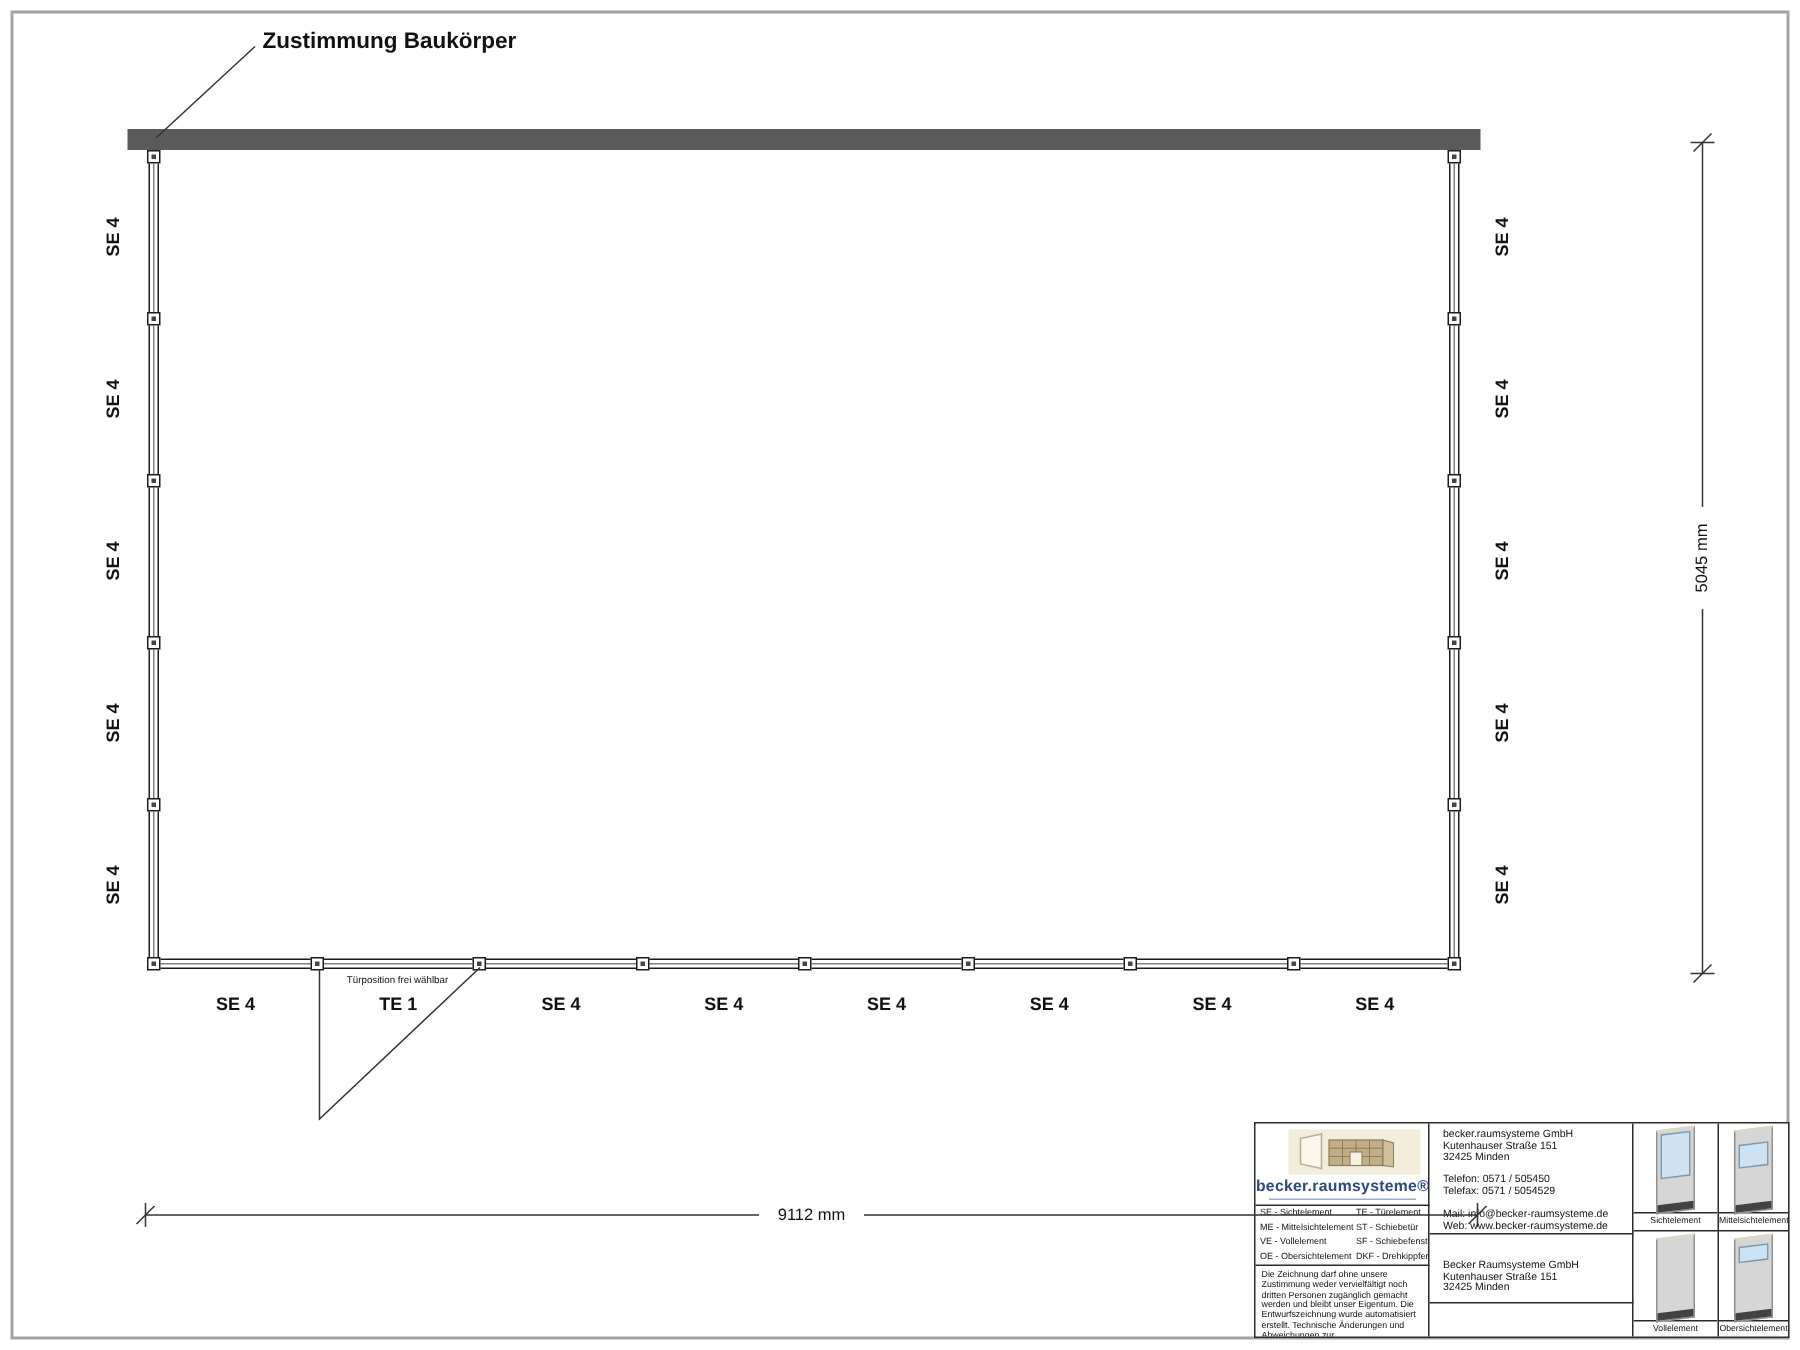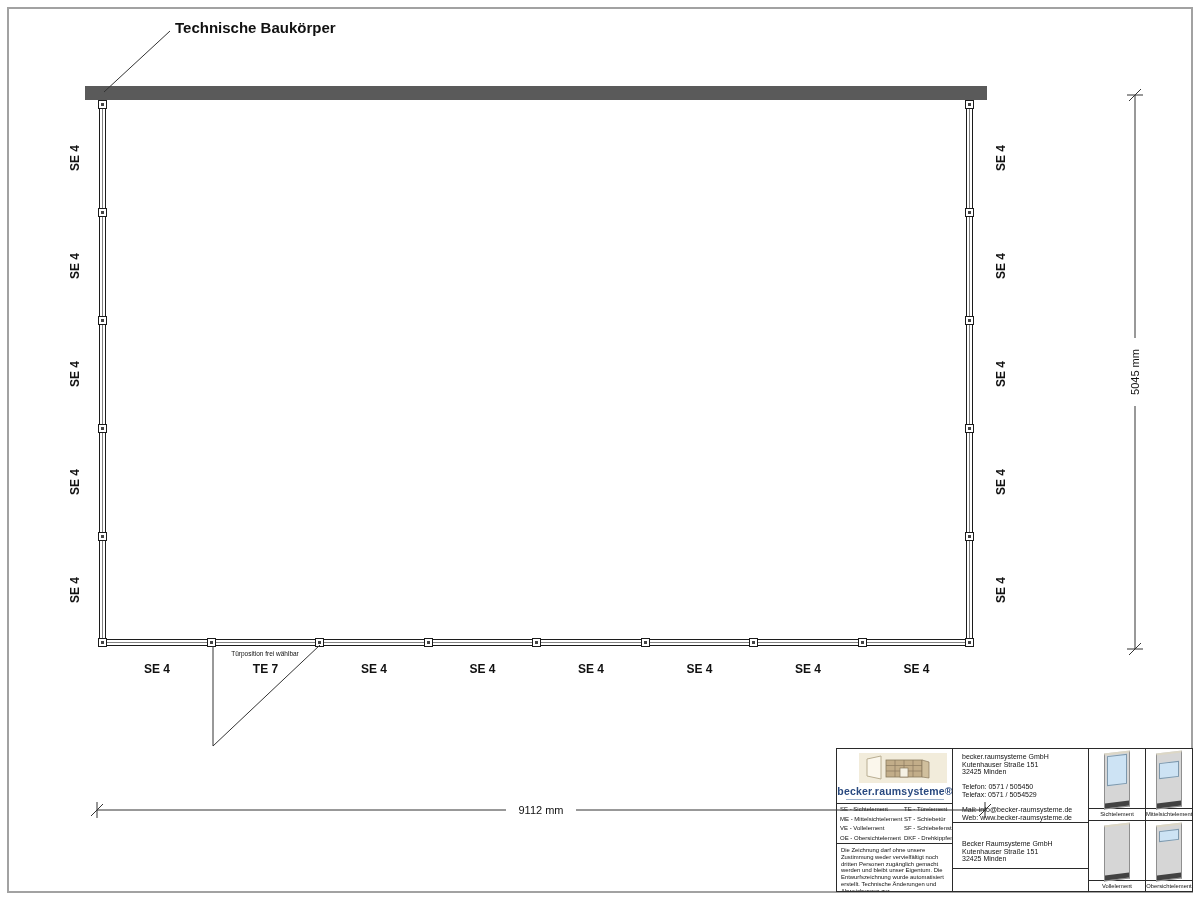--- a/index.html
+++ b/index.html
@@ -76,21 +76,21 @@
   .panel .base  { height:5px; background:#424242; margin-top:auto; }
 </style>
 </head>
 <body>
 
 <div class="stage">
 
   <div class="page-frame"></div>
 
   <div class="exist-bar"></div>
-  <div class="annotation">Technische Baukörper</div>
+  <div class="annotation">Zustimmung Baukörper</div>
 
   <div class="wall v" style="left:99px;  top:100px; height:546px;">
       <div class="wall-inner-v"></div>
     </div>
   <div class="wall v" style="left:966px; top:100px; height:546px;">
       <div class="wall-inner-v"></div>
     </div>
   <div class="wall h" style="left:99px;  top:639px; width:874px;">
       <div class="wall-inner-h"></div>
     </div>
@@ -121,21 +121,21 @@
   <div class="lbl rot" style="left:45px;top:475px">SE 4</div>
   <div class="lbl rot" style="left:45px;top:583px">SE 4</div>
 
   <div class="lbl rot" style="left:971px;top:151px">SE 4</div>
   <div class="lbl rot" style="left:971px;top:259px">SE 4</div>
   <div class="lbl rot" style="left:971px;top:367px">SE 4</div>
   <div class="lbl rot" style="left:971px;top:475px">SE 4</div>
   <div class="lbl rot" style="left:971px;top:583px">SE 4</div>
 
   <div class="lbl" style="left:127px;top:662px">SE 4</div>
-  <div class="lbl" style="left:235.5px;top:662px">TE 7</div>
+  <div class="lbl" style="left:235.5px;top:662px">TE 1</div>
   <div class="lbl" style="left:344px;top:662px">SE 4</div>
   <div class="lbl" style="left:452.5px;top:662px">SE 4</div>
   <div class="lbl" style="left:561px;top:662px">SE 4</div>
   <div class="lbl" style="left:669.5px;top:662px">SE 4</div>
   <div class="lbl" style="left:778px;top:662px">SE 4</div>
   <div class="lbl" style="left:886.5px;top:662px">SE 4</div>
 
   <div class="door-note" style="left:210px;top:650px">Türposition frei wählbar</div>
 
   <div class="dim-lbl" style="left:510px;top:803px">9112 mm</div>

